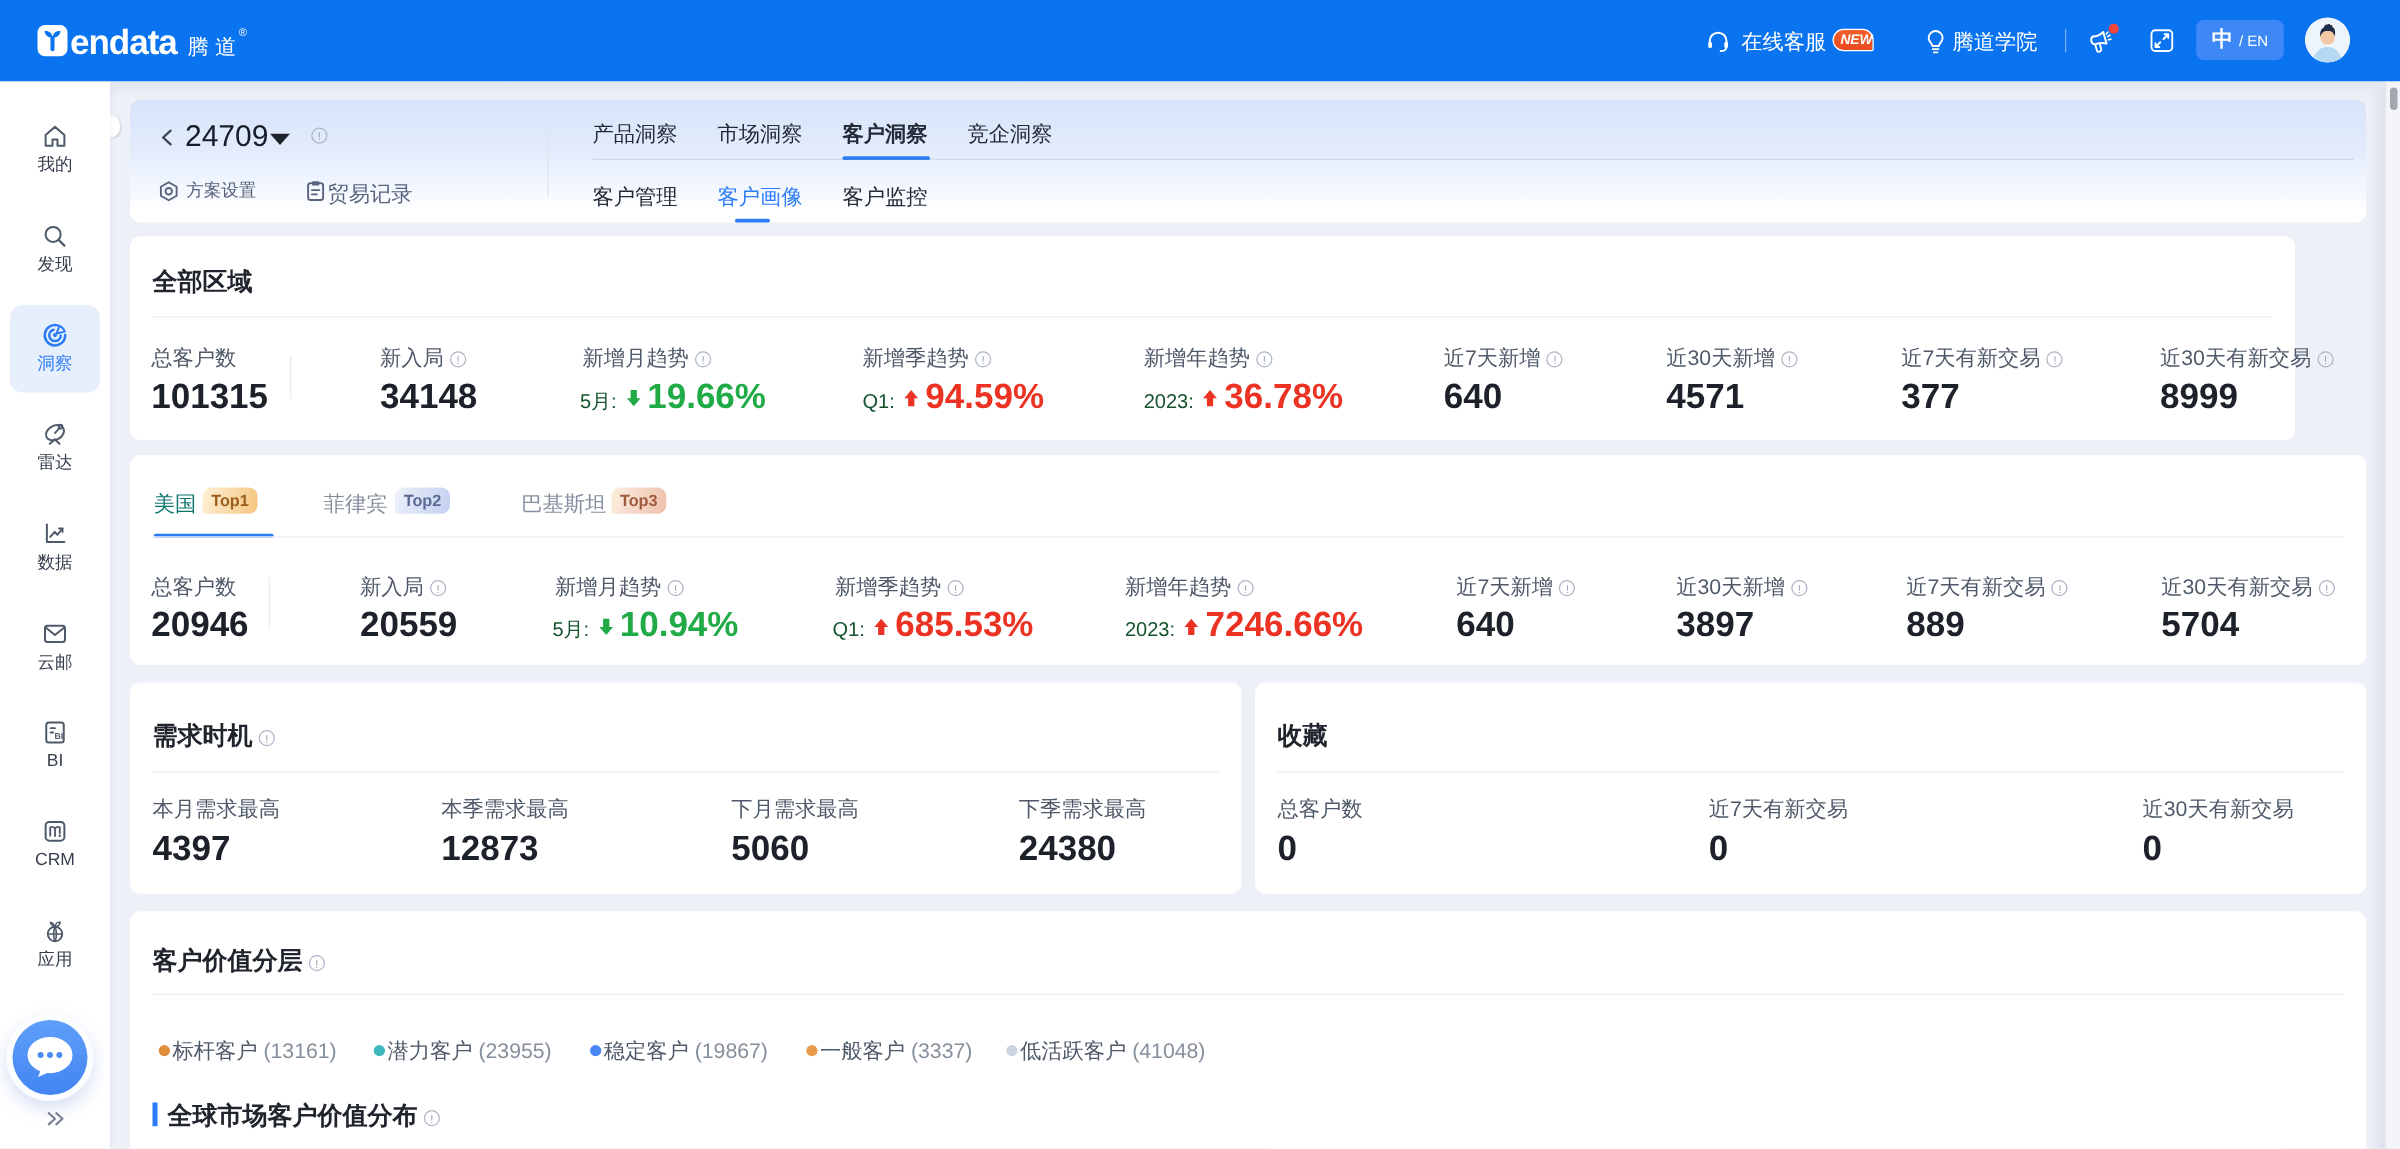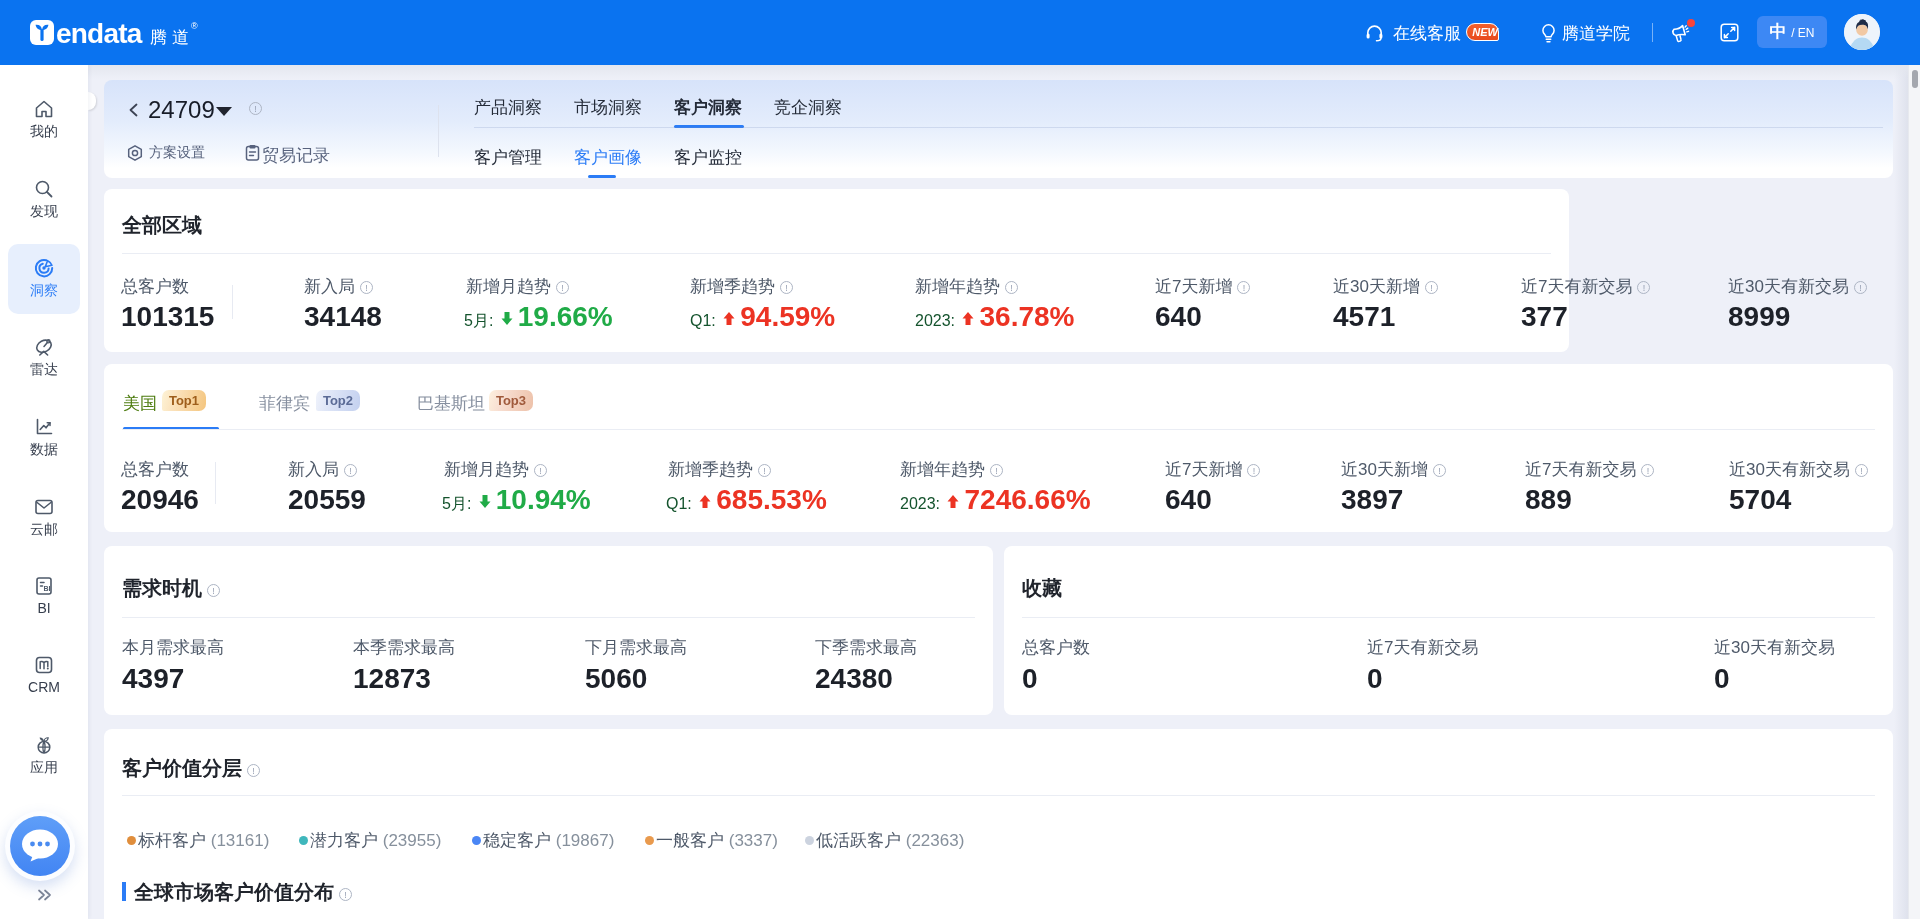--- a/index.html
+++ b/index.html
@@ -22,21 +22,21 @@
 #sidebar{position:absolute;left:0;top:65px;width:88px;height:854px;background:#fff;box-shadow:1px 0 4px rgba(30,60,110,.07);z-index:20}
 .sb-item{position:absolute;left:0;width:88px;text-align:center;color:#363e4d;font-size:14px}
 .sb-item svg{display:block;margin:0 auto 3px auto}
 #sb-active{position:absolute;left:8px;top:179px;width:72px;height:70px;border-radius:10px;background:#e7effd}
 #notch{position:absolute;left:88px;top:92px;width:8px;height:18px;background:#fff;border-radius:0 9px 9px 0;box-shadow:1px 1px 2px rgba(0,0,0,.12);z-index:19}
 #chat-halo{position:absolute;left:5px;top:746px;width:70px;height:70px;border-radius:50%;background:#fcfdff;box-shadow:0 6px 14px rgba(90,130,210,.25)}
 #chat-btn{position:absolute;left:10px;top:751px;width:60px;height:60px;border-radius:50%;background:linear-gradient(180deg,#5f9ef8,#4285f3)}
 
 .card{position:absolute;background:#fff;border-radius:8px}
 #hcard{left:104px;top:80px;width:1789px;height:98px;border-radius:8px;position:absolute;background:linear-gradient(180deg,#d7e3fa 0%,#e3ecfc 42%,#f4f8fe 74%,#ffffff 90%)}
-#card2{left:104px;top:189px;width:1465px;height:163px}
+#card2{left:104px;top:189px;width:1732px;height:163px}
 #card3{left:104px;top:364px;width:1789px;height:168px}
 #card4{left:104px;top:546px;width:889px;height:169px}
 #card5{left:1004px;top:546px;width:889px;height:169px}
 #card6{left:104px;top:729px;width:1789px;height:200px}
 .ctitle{position:absolute;left:18px;font-size:20px;font-weight:600;color:#20242c}
 .cdiv{position:absolute;left:18px;right:18px;height:1px;background:#eaedf4}
 
 .st-label{position:absolute;font-size:17px;color:#4e5969;line-height:20px;white-space:nowrap}
 .st-value{position:absolute;font-size:28px;font-weight:700;color:#1d2129;line-height:32px;white-space:nowrap}
 .st-vdiv{position:absolute;width:1px;background:#e7eaf2}
@@ -247,21 +247,21 @@
   <div class="st-value" style="left:1051px;top:112px">640</div>
   <div class="st-label" style="left:1229px;top:88px">近30天新增<span class="info">!</span></div>
   <div class="st-value" style="left:1229px;top:112px">4571</div>
   <div class="st-label" style="left:1417px;top:88px">近7天有新交易<span class="info">!</span></div>
   <div class="st-value" style="left:1417px;top:112px">377</div>
   <div class="st-label" style="left:1624px;top:88px">近30天有新交易<span class="info">!</span></div>
   <div class="st-value" style="left:1624px;top:112px">8999</div>
 </div>
 
 <div class="card" id="card3">
-  <div class="ctab" style="left:19px;color:#4d7c0f">美国</div>
+  <div class="ctab" style="left:19px;color:#0f766e">美国</div>
   <div class="badge" style="left:58px;background:linear-gradient(105deg,#fdf3d7 0%,#fbe3bd 30%,#f4c57e 100%);color:#9e5e1b">Top1</div>
   <div class="ctab" style="left:155px">菲律宾</div>
   <div class="badge" style="left:212px;background:linear-gradient(105deg,#f0f3fb 0%,#dfe6f7 30%,#c3d0ef 100%);color:#5b6b96">Top2</div>
   <div class="ctab" style="left:313px">巴基斯坦</div>
   <div class="badge" style="left:385px;background:linear-gradient(105deg,#fdf0dd 0%,#f8dfd2 30%,#edc1a9 100%);color:#a05a3c">Top3</div>
   <div style="position:absolute;left:19px;top:63px;width:96px;height:3px;border-radius:2px;background:#2b7cf6"></div>
   <div class="cdiv" style="top:65px"></div>
   <div class="st-vdiv" style="left:111px;top:98px;height:42px"></div>
   <div class="st-label" style="left:17px;top:96px">总客户数</div>
   <div class="st-value" style="left:17px;top:120px">20946</div>
@@ -318,20 +318,20 @@
   <div class="cdiv" style="top:66px"></div>
   <div class="lg-dot" style="left:23px;background:#e08e3c"></div>
   <div class="lg-txt" style="left:34px">标杆客户 <span>(13161)</span></div>
   <div class="lg-dot" style="left:195px;background:#3fb7bc"></div>
   <div class="lg-txt" style="left:206px">潜力客户 <span>(23955)</span></div>
   <div class="lg-dot" style="left:368px;background:#4a86f5"></div>
   <div class="lg-txt" style="left:379px">稳定客户 <span>(19867)</span></div>
   <div class="lg-dot" style="left:541px;background:#e99a4d"></div>
   <div class="lg-txt" style="left:552px">一般客户 <span>(3337)</span></div>
   <div class="lg-dot" style="left:701px;background:#ccd3df"></div>
-  <div class="lg-txt" style="left:712px">低活跃客户 <span>(22363)</span></div>
+  <div class="lg-txt" style="left:712px">低活跃客户 <span>(41048)</span></div>
   <div style="position:absolute;left:18px;top:153px;width:4px;height:19px;background:#2b7cf6"></div>
   <div style="position:absolute;left:30px;top:150px;font-size:20px;font-weight:600;color:#20242c">全球市场客户价值分布<span class="info">!</span></div>
 </div>
 <div style="position:absolute;left:1894px;top:65px;width:14px;height:854px;background:linear-gradient(90deg,rgba(120,130,160,0),rgba(120,130,160,.13))"></div>
 <div style="position:absolute;left:88px;top:65px;right:0;height:14px;background:linear-gradient(180deg,#e4e7ef,rgba(238,240,248,0))"></div>
 <div id="sc-track"></div>
 <div id="sc-thumb"></div>
 
 </body></html>

